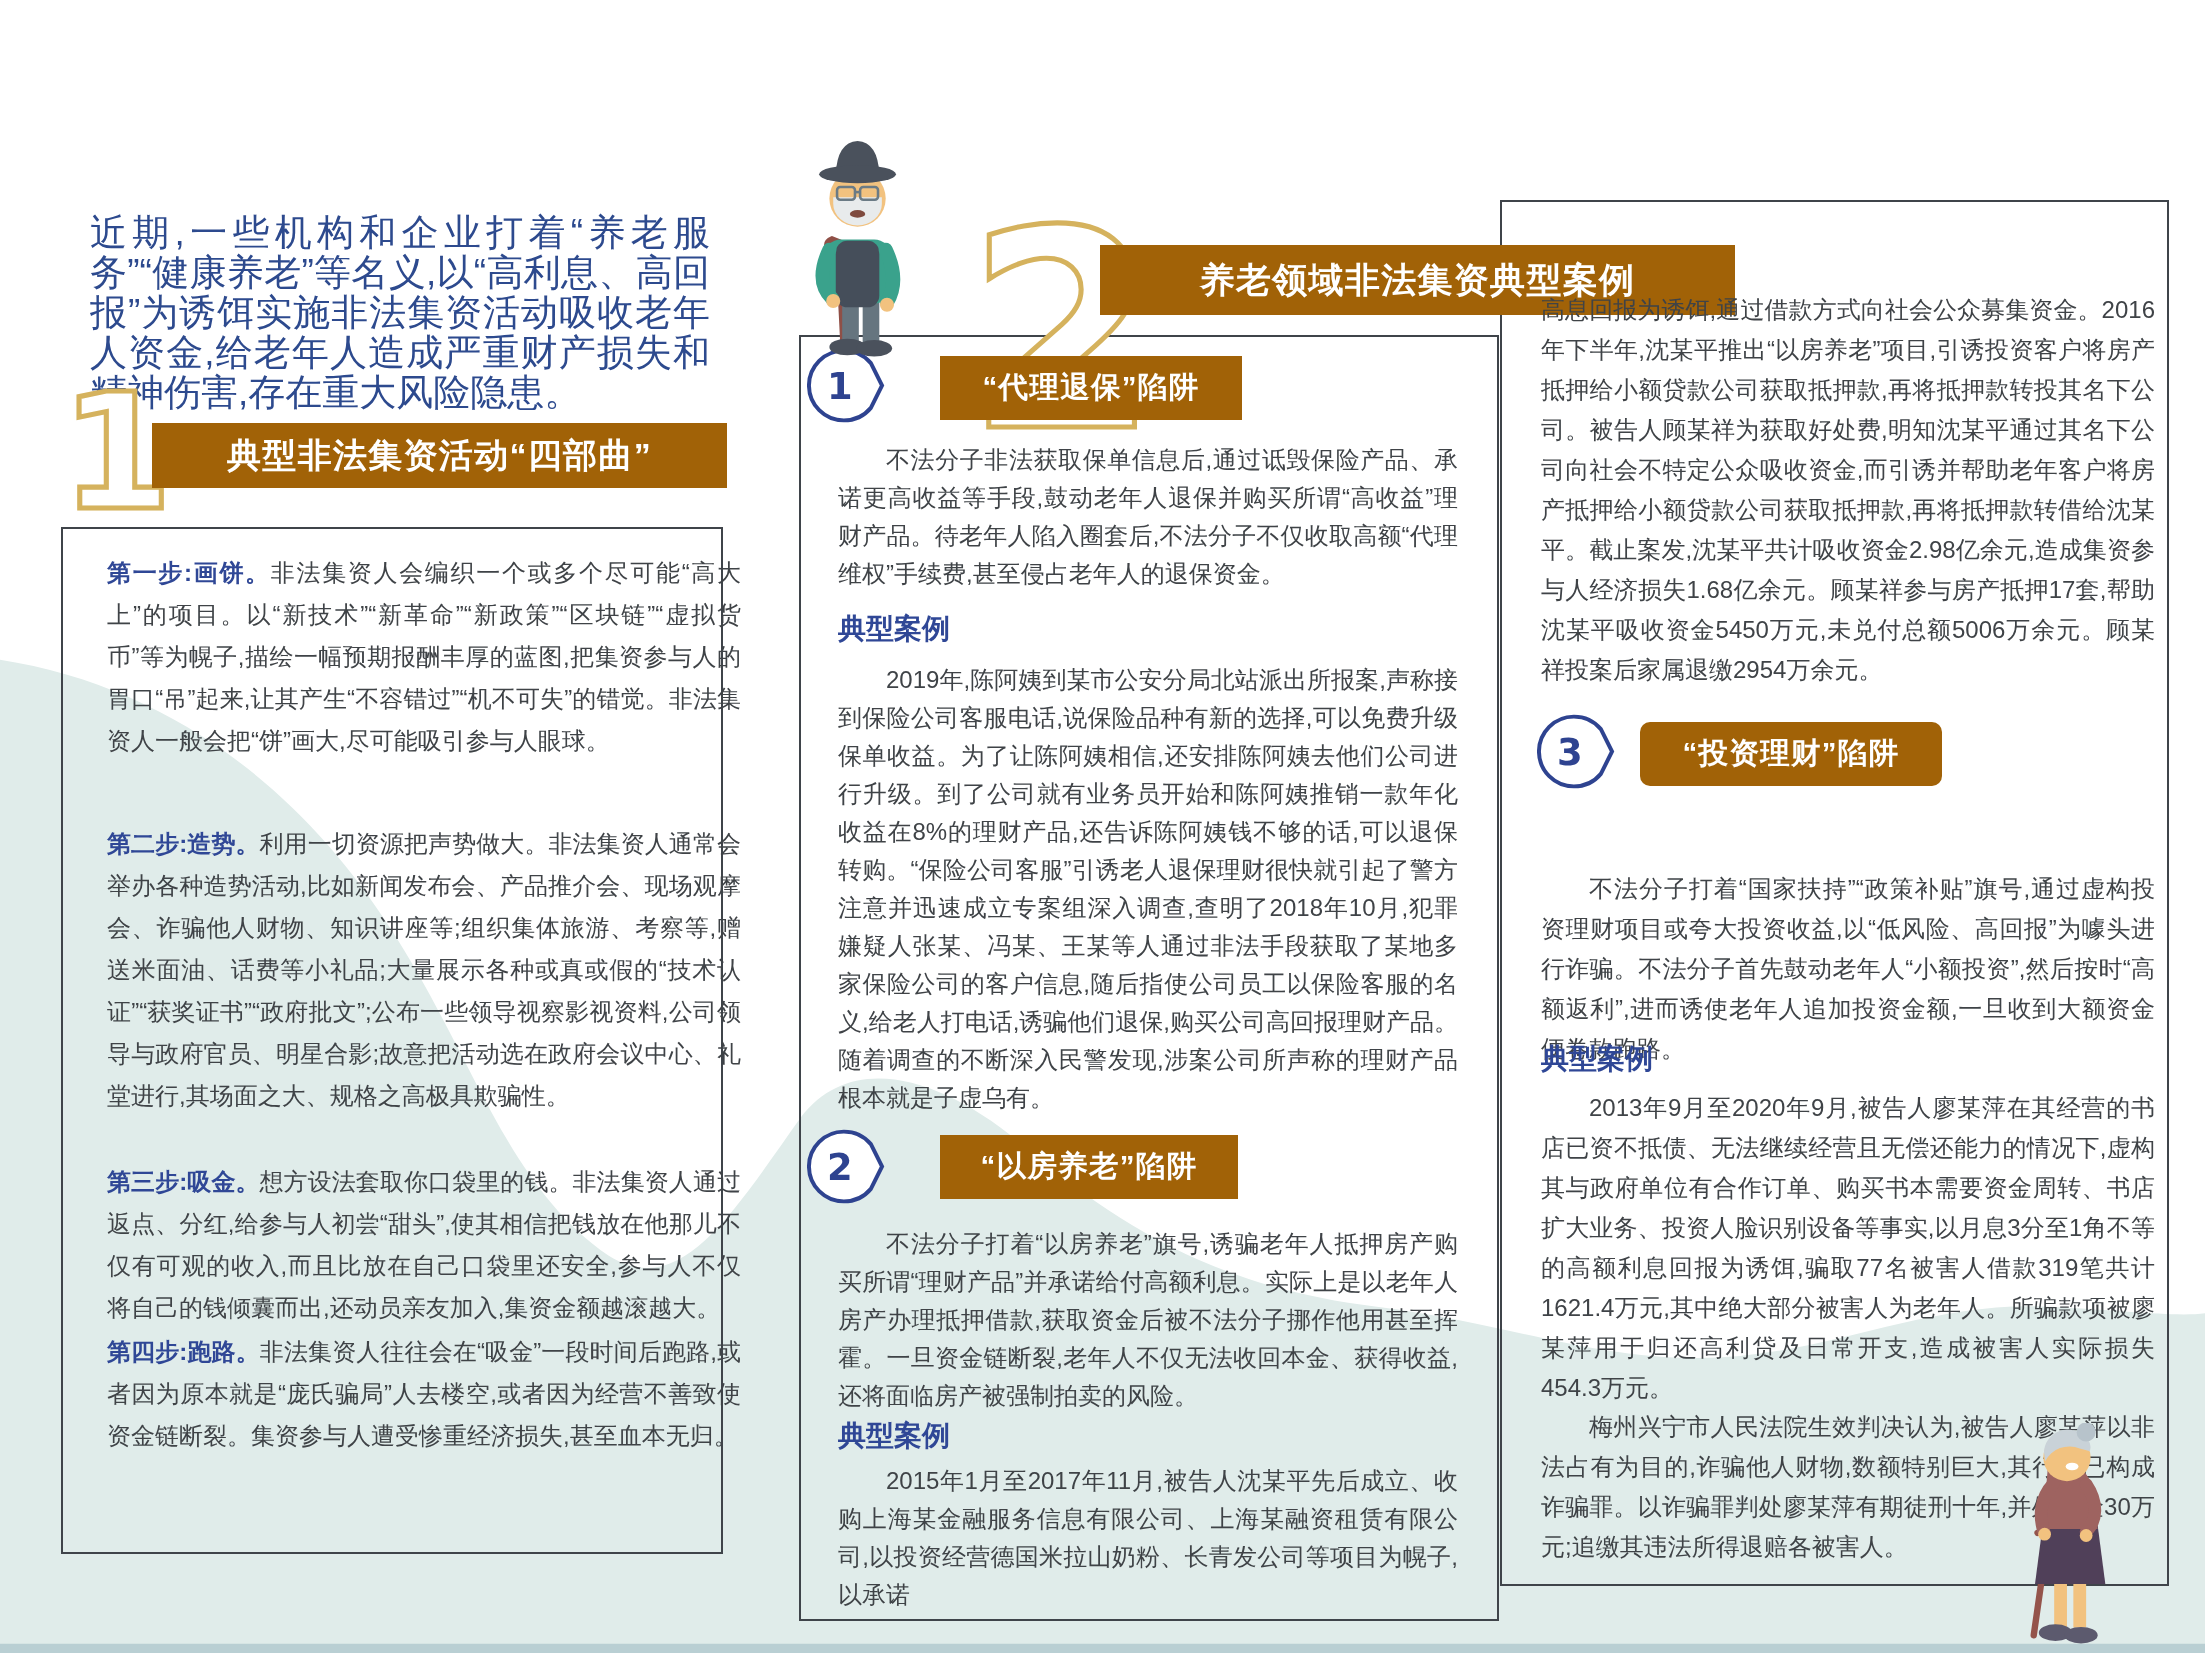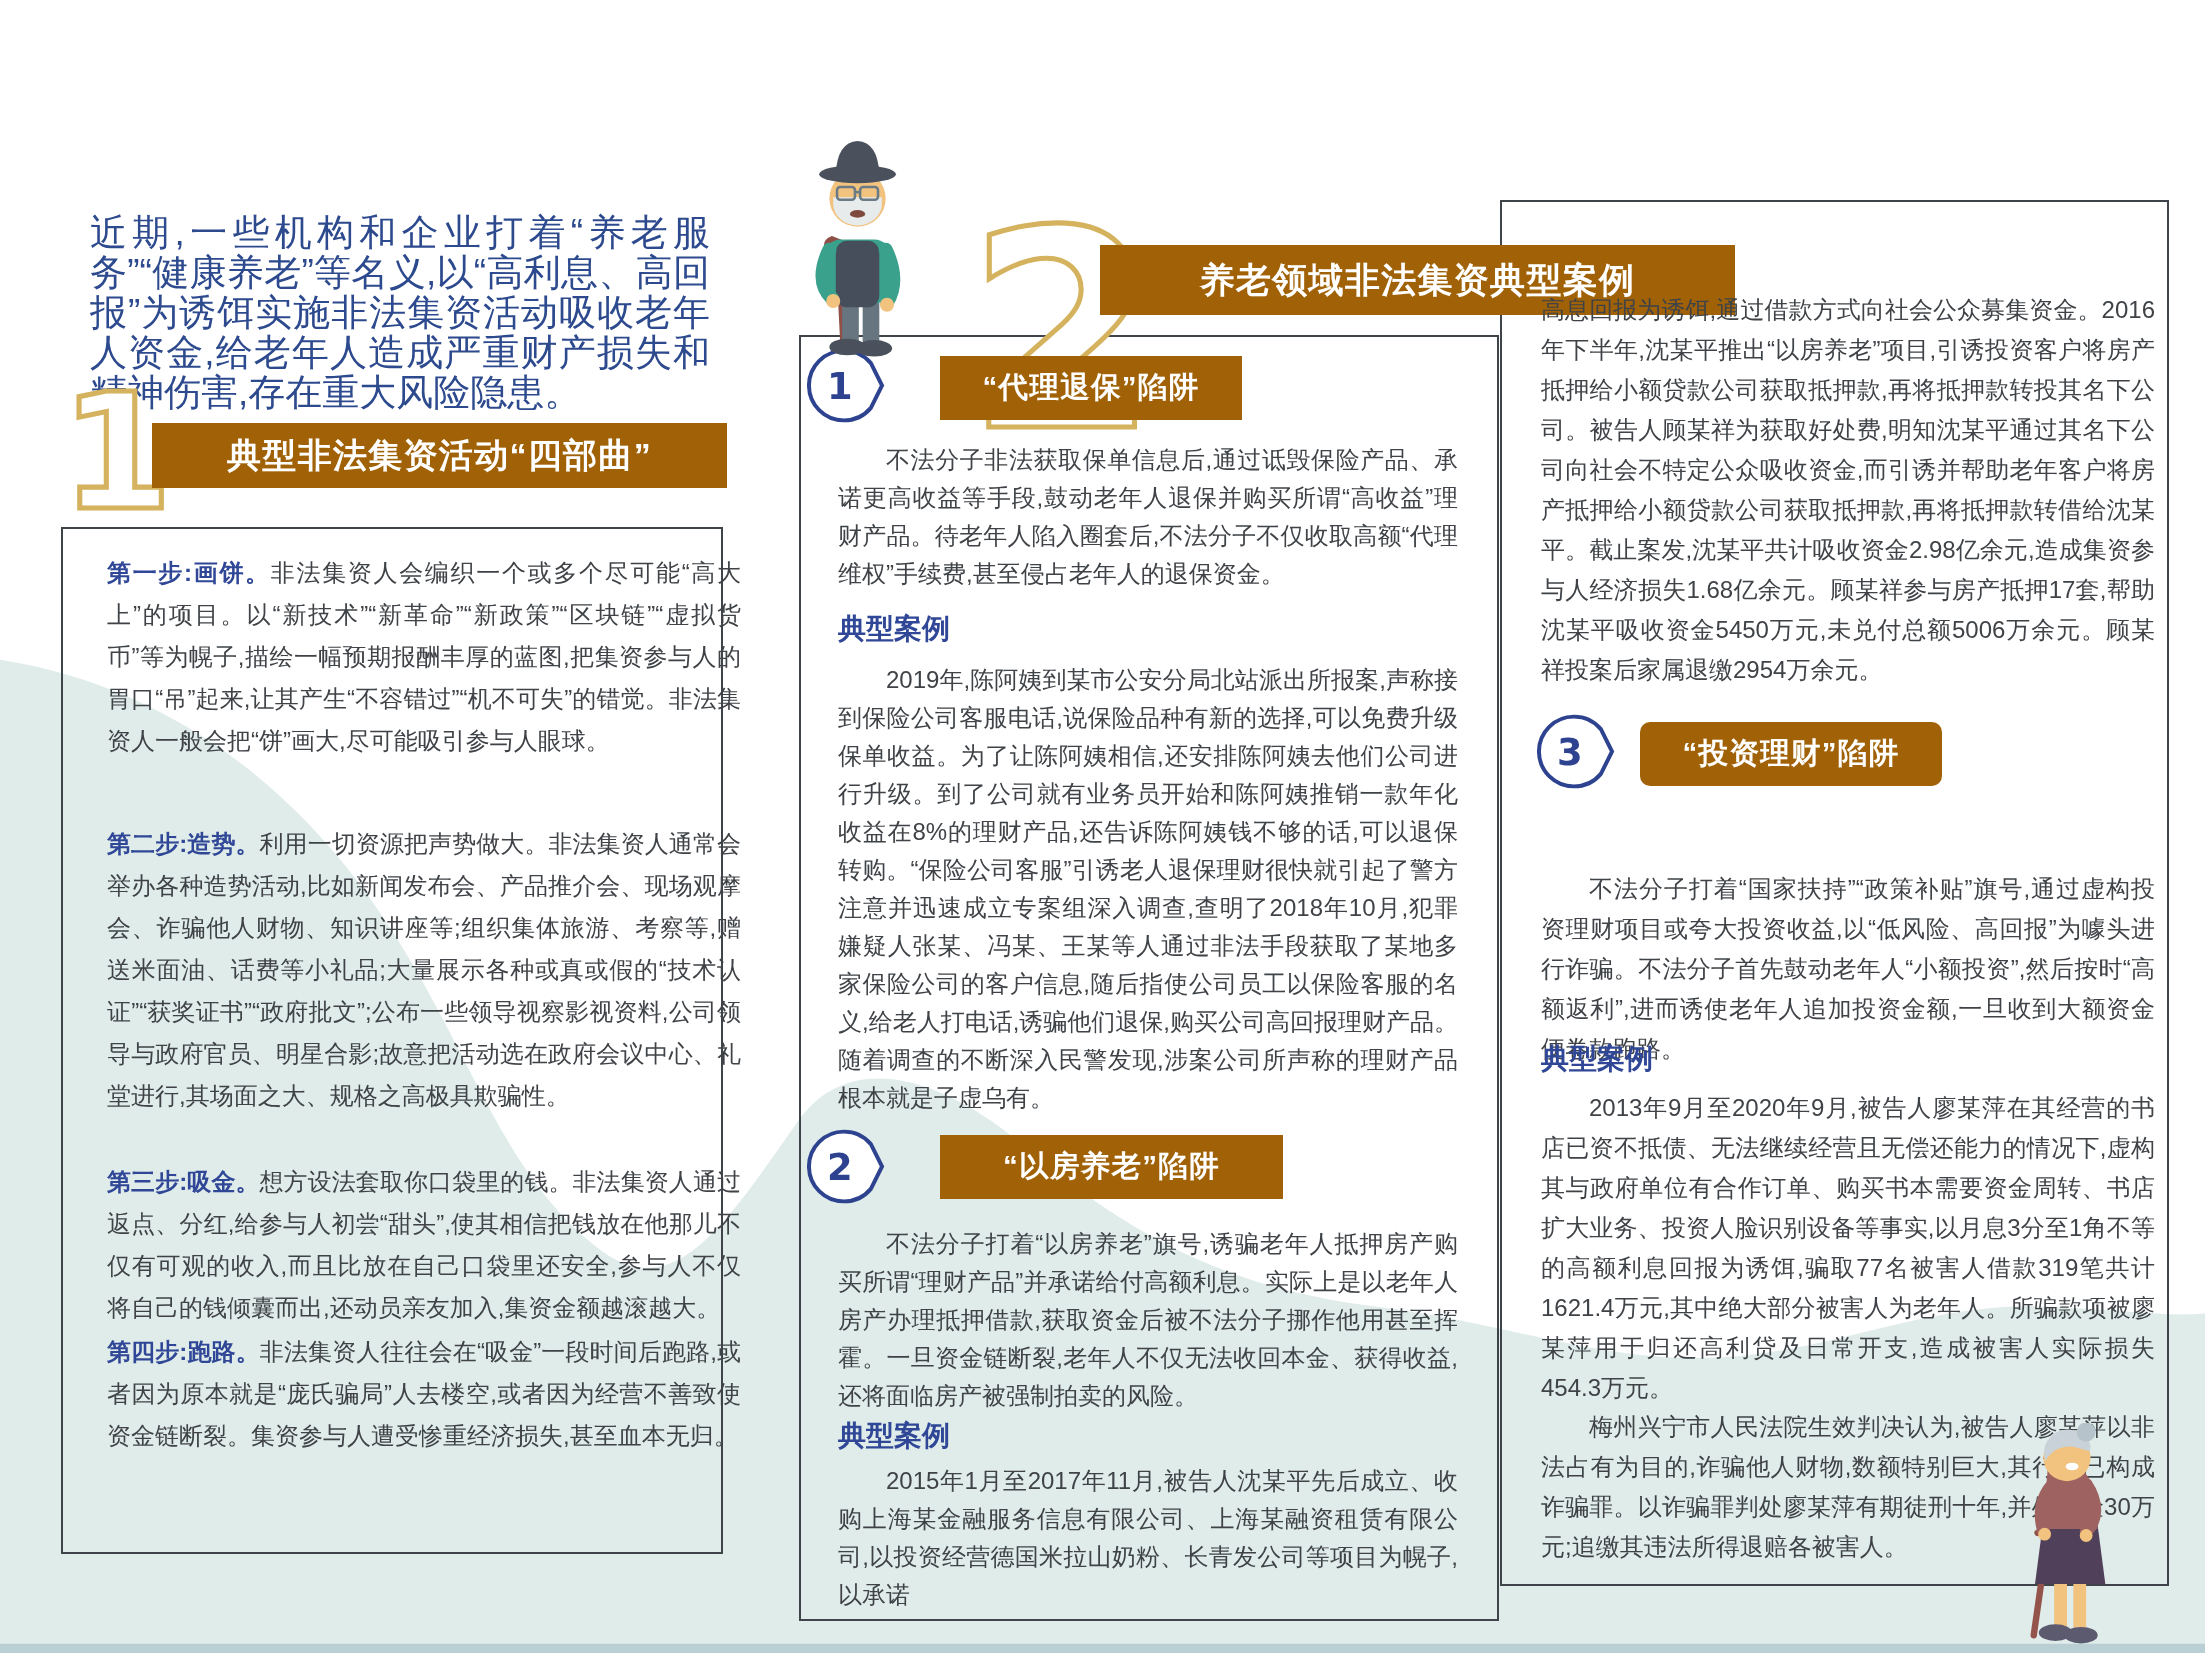--- a/index.html
+++ b/index.html
@@ -101,21 +101,21 @@
 <div class="para mid-para indent" style="top:441px;">不法分子非法获取保单信息后,通过诋毁保险产品、承诺更高收益等手段,鼓动老年人退保并购买所谓“高收益”理财产品。待老年人陷入圈套后,不法分子不仅收取高额“代理维权”手续费,甚至侵占老年人的退保资金。</div>
 <div class="case-label" style="left:838px;top:610px;">典型案例</div>
 <div class="para mid-para indent" style="top:661px;">2019年,陈阿姨到某市公安分局北站派出所报案,声称接到保险公司客服电话,说保险品种有新的选择,可以免费升级保单收益。为了让陈阿姨相信,还安排陈阿姨去他们公司进行升级。到了公司就有业务员开始和陈阿姨推销一款年化收益在8%的理财产品,还告诉陈阿姨钱不够的话,可以退保转购。“保险公司客服”引诱老人退保理财很快就引起了警方注意并迅速成立专案组深入调查,查明了2018年10月,犯罪嫌疑人张某、冯某、王某等人通过非法手段获取了某地多家保险公司的客户信息,随后指使公司员工以保险客服的名义,给老人打电话,诱骗他们退保,购买公司高回报理财产品。随着调查的不断深入民警发现,涉案公司所声称的理财产品根本就是子虚乌有。</div>
 
 <div class="badge" style="left:807px;top:1127px;">
   <svg width="79" height="79" viewBox="0 0 120 120">
     <path d="M56 7 A50 50 0 1 0 56 113 C72 113 87 106 97 94 L114 60 L97 26 C87 14 72 7 56 7 Z" fill="#ffffff" stroke="#2e4390" stroke-width="6"></path>
     <text x="50" y="80" font-size="56" text-anchor="middle">2</text>
   </svg>
 </div>
-<div class="navy-bar" style="left:940px;top:1135px;width:343px;height:64px;font-size:29.5px;">“以房养老”陷阱</div>
+<div class="navy-bar" style="left:940px;top:1135px;width:298px;height:64px;font-size:29.5px;">“以房养老”陷阱</div>
 <div class="para mid-para indent" style="top:1225px;">不法分子打着“以房养老”旗号,诱骗老年人抵押房产购买所谓“理财产品”并承诺给付高额利息。实际上是以老年人房产办理抵押借款,获取资金后被不法分子挪作他用甚至挥霍。一旦资金链断裂,老年人不仅无法收回本金、获得收益,还将面临房产被强制拍卖的风险。</div>
 <div class="case-label" style="left:838px;top:1417px;">典型案例</div>
 <div class="para mid-para indent" style="top:1462px;">2015年1月至2017年11月,被告人沈某平先后成立、收购上海某金融服务信息有限公司、上海某融资租赁有限公司,以投资经营德国米拉山奶粉、长青发公司等项目为幌子,以承诺</div>
 
 <div class="frame" style="left:1500px;top:200px;width:665px;height:1382px;"></div>
 
 <div class="para right-para" style="top:290px;">高息回报为诱饵,通过借款方式向社会公众募集资金。2016年下半年,沈某平推出“以房养老”项目,引诱投资客户将房产抵押给小额贷款公司获取抵押款,再将抵押款转投其名下公司。被告人顾某祥为获取好处费,明知沈某平通过其名下公司向社会不特定公众吸收资金,而引诱并帮助老年客户将房产抵押给小额贷款公司获取抵押款,再将抵押款转借给沈某平。截止案发,沈某平共计吸收资金2.98亿余元,造成集资参与人经济损失1.68亿余元。顾某祥参与房产抵押17套,帮助沈某平吸收资金5450万元,未兑付总额5006万余元。顾某祥投案后家属退缴2954万余元。</div>
 
 <div class="badge" style="left:1537px;top:712px;">
   <svg width="79" height="79" viewBox="0 0 120 120">

